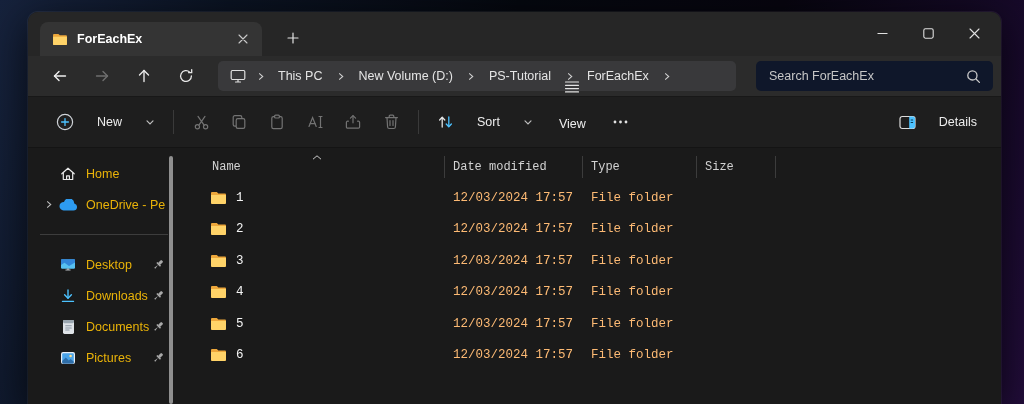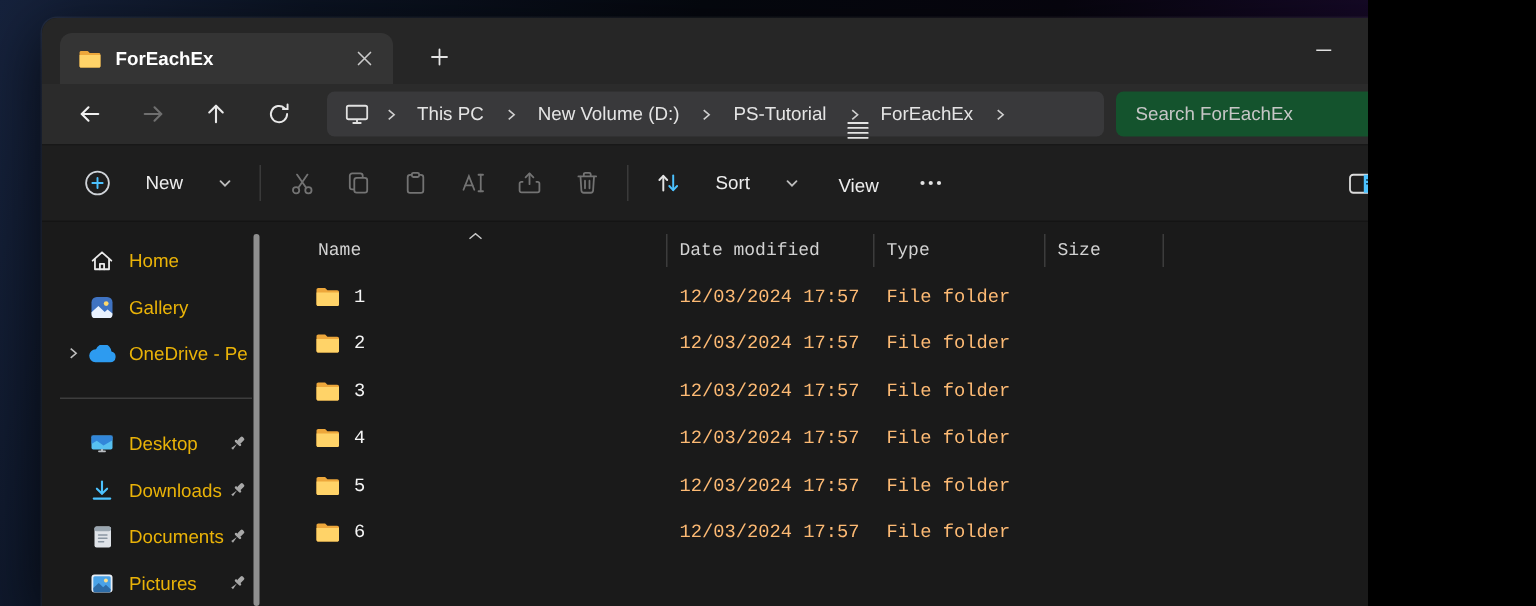--- a/index.html
+++ b/index.html
@@ -1,18 +1,18 @@
 <!DOCTYPE html>
 <html><head>
 <meta charset="utf-8">
 <style>
   * { margin:0; padding:0; box-sizing:border-box; }
   html,body { background:#000; }
   body { font-family:"Liberation Sans","DejaVu Sans",sans-serif; }
-  .stage{ position:relative; width:912px; height:404px; overflow:hidden;
+  .stage{ position:relative; width:1024px; height:404px; overflow:hidden;
     background:linear-gradient(108deg,#16223c 0%,#0b1322 20%,#05080f 45%,#07050f 68%,#190a2d 92%,#220d3a 100%); }
   .window{ position:absolute; left:28px; top:12px; width:973px; height:392px;
     background:#1a1a1a; border-radius:10px 10px 0 0; overflow:hidden;
     box-shadow:0 10px 40px rgba(0,0,0,.65), 0 0 0 1px rgba(255,255,255,.07);
     display:flex; flex-direction:column; color:#f0f0f0; font-size:12.5px; }
 
   
   .titlebar{ height:44px; background:#262626; position:relative; flex:0 0 auto; }
   .tab{ position:absolute; left:12px; bottom:0; width:222px; height:34px; background:#343434;
     border-radius:8px 8px 0 0; display:flex; align-items:center; gap:9px; padding:0 8px 0 12px; }
@@ -22,21 +22,21 @@
   .win-controls{ position:absolute; right:4px; top:0; height:42px; display:flex; }
   .win-btn{ width:46px; height:42px; display:flex; align-items:center; justify-content:center; }
 
   
   .addressrow{ height:40px; background:#2b2b2b; display:flex; align-items:center; padding:0 8px 0 12px; flex:0 0 auto; }
   .navbtn{ width:40px; height:32px; display:flex; align-items:center; justify-content:center; border-radius:5px; margin-right:2px; }
   .addressfield{ width:518px; height:30px; margin-left:10px; background:#39393b; border-radius:5px;
     display:flex; align-items:center; padding:0 6px 0 12px; gap:2px; white-space:nowrap; overflow:hidden; }
   .crumb{ padding:3px 8px; border-radius:4px; color:#e5e5e5; }
   .crumb-sep{ display:flex; align-items:center; justify-content:center; width:16px; }
-  .searchfield{ flex:1; height:30px; margin-left:8px; background:#14532d; border-radius:5px;
+  .searchfield{ flex:1; height:30px; margin-left:20px; background:#0f172a; border-radius:5px;
     display:flex; align-items:center; padding:0 12px 0 13px; }
   .search-input{ flex:1; background:transparent; border:none; outline:none; color:#cfcfcf; font-size:12.5px; font-family:inherit; }
   .search-input::placeholder{ color:#c6c6c6; opacity:1; }
 
   
   .toolbar{ height:52px; background:#1e1e1e; display:flex; align-items:center; padding:0 14px 0 18px;
     border-top:1px solid #181818; border-bottom:1px solid #141414; flex:0 0 auto; }
   .tbtn{ display:flex; align-items:center; gap:23px; padding:7px 10px; border-radius:5px; color:#ededed; }
   .tbtn-icon{ width:38px; height:34px; display:flex; align-items:center; justify-content:center; border-radius:5px; }
   .tb-divider{ width:1px; height:24px; background:#3a3a3a; margin:0 8px; }
@@ -339,31 +339,20 @@
           <span class="side-icon">
             <svg width="16" height="16" viewBox="0 0 16 16" fill="none" stroke="#eaeaea" stroke-width="1.2" stroke-linecap="round" stroke-linejoin="round">
                 <path d="M1.8 7.8L8 2.2l6.2 5.6"></path>
                 <path d="M3.3 6.8v6.7h9.4V6.8"></path>
                 <path d="M6.6 13.5V9.9h2.8v3.6"></path>
               </svg>
           </span>
           <span class="side-label">Home</span>
         </div>
         <div class="side-item">
-          <span class="side-chevron"></span>
-          <span class="side-icon">
-            <svg width="16" height="16" viewBox="0 0 16 16">
-                <rect x="1" y="1" width="14" height="14" rx="3.5" fill="#3f73c2"></rect>
-                <circle cx="10.8" cy="5.4" r="1.6" fill="#ffd96b"></circle>
-                <path d="M1 11.2L5.6 7l4.2 4 1.9-1.7L15 12v.6A2.4 2.4 0 0 1 12.6 15H3.4A2.4 2.4 0 0 1 1 12.6z" fill="#e9f2ff"></path>
-              </svg>
-          </span>
-          <span class="side-label">Gallery</span>
-        </div>
-        <div class="side-item">
           <span class="side-chevron">
             <svg width="9" height="9" viewBox="0 0 10 10" fill="none" stroke="#bdbdbd" stroke-width="1.2">
                 <path d="M3.5 1.5L7.5 5l-4 3.5"></path>
               </svg>
           </span>
           <span class="side-icon">
             <svg width="19" height="12" viewBox="0 0 19 12">
                 <path d="M4.6 11.5h9.9a3.6 3.6 0 0 0 .8-7.1A5.3 5.3 0 0 0 5 2.9a4.3 4.3 0 0 0-.4 8.6z" fill="#2d9bf0"></path>
               </svg>
           </span>

